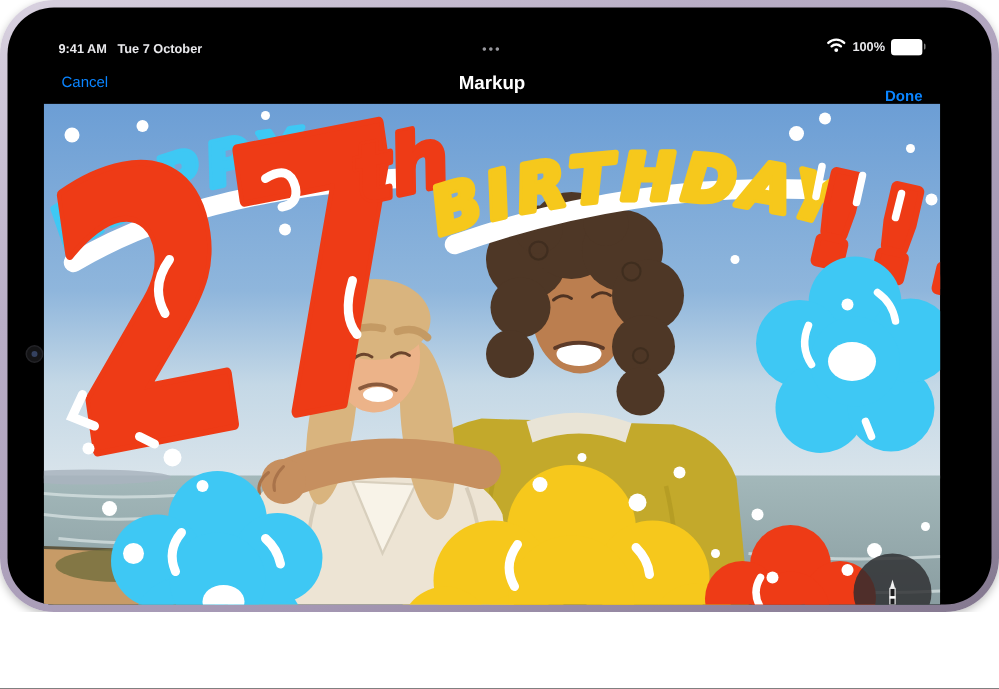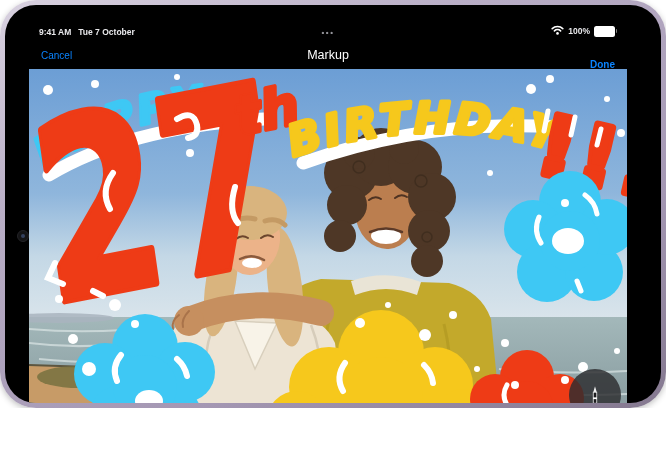--- a/index.html
+++ b/index.html
@@ -22,21 +22,21 @@
     font-size:8px;letter-spacing:1.5px;font-weight:bold;}
   .sb-right{margin-left:auto;display:flex;gap:4px;align-items:center;padding-bottom:4px;position:relative;z-index:2;text-align:center;}
   .batt{display:inline-flex;align-items:center;}
   .batt .body{width:19px;height:9px;border-radius:2.5px;background:#fff;border:1px solid rgba(255,255,255,.4);}
   .batt .nub{width:1.5px;height:3.5px;background:rgba(255,255,255,.5);border-radius:0 1px 1px 0;margin-left:.5px;}
   
   .navbar{position:absolute;top:24px;left:0;right:0;height:28px;display:flex;align-items:center;
     padding:0 12px;box-sizing:border-box;background:#000;}
   .navbar .link{background:none;border:none;color:#0a84ff;font-size:10px;padding:0;cursor:pointer;
     font-family:inherit;}
-  .navbar .title{position:absolute;left:0;right:0;text-align:center;color:#fff;font-size:12.5px;font-weight:normal;}
+  .navbar .title{position:absolute;left:0;right:0;text-align:center;color:#fff;font-size:12.5px;font-weight:bold;}
   .navbar .done{margin-left:auto;font-weight:bold;position:relative;z-index:2;margin-top:19px;}
   
   .photo{position:absolute;top:52px;left:0;right:0;bottom:0;overflow:hidden;}
   .photo svg{display:block;width:100%;height:100%;}
   .home-indicator{position:absolute;left:218px;top:344px;width:164px;height:4px;border-radius:2.5px;background:#0c0c0c;}
   .pen-btn{position:absolute;left:540px;top:300px;width:52px;height:52px;border-radius:50%;
     background:rgba(44,44,46,.82);border:none;cursor:pointer;display:flex;align-items:center;justify-content:center;padding:0;}
 </style>
 </head>
 <body>

